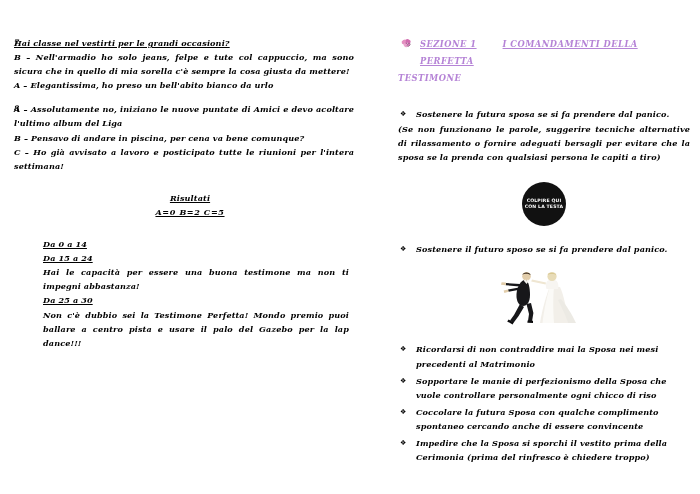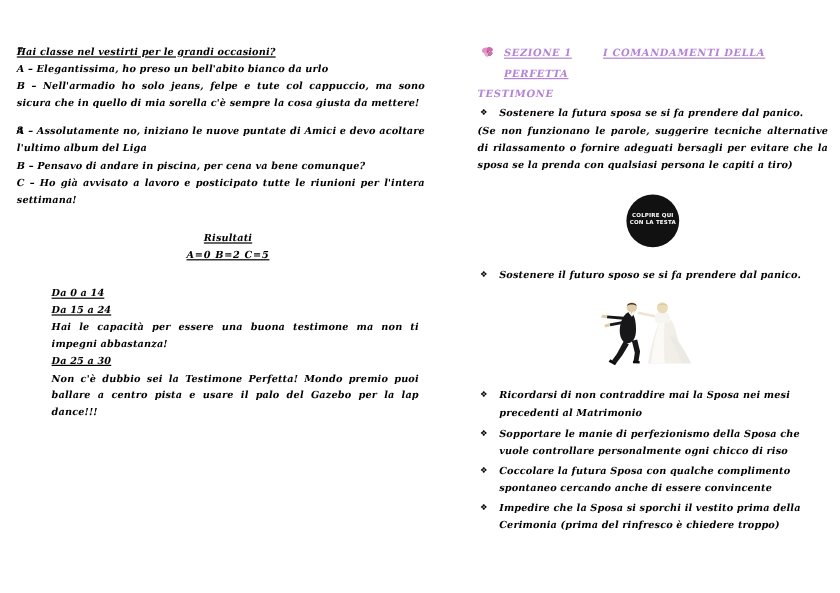--- a/index.html
+++ b/index.html
@@ -110,20 +110,21 @@
     text-align: justify;
     text-justify: inter-word;
   }
   .score-text.nojust { text-align: left; }
   .date-underline { text-decoration: underline; }
 
   
   .section-header {
     position: relative;
     padding-left: 22px;
+    margin-bottom: 20px;
   }
   .flower-icon {
     position: absolute;
     left: 2px;
     top: 1px;
     width: 13px;
     height: 13px;
   }
   .section-title {
     font-family: "DejaVu Serif", "Liberation Serif", serif;
@@ -221,22 +222,22 @@
 <body>
 
 <div class="page">
 
   <div class="col-left">
 
     <div class="question-block">
       <div class="q-num script">7</div>
       <div class="q-body">
         <span class="script q-title">Hai classe nel vestirti per le grandi occasioni?</span>
+        <span class="script q-answer">B – Nell'armadio ho solo jeans, felpe e tute col cappuccio, ma sono sicura che in quello di mia sorella c'è sempre la cosa giusta da mettere!</span>
         <span class="script q-answer">A – Elegantissima, ho preso un bell'abito bianco da urlo</span>
-        <span class="script q-answer">B – Nell'armadio ho solo jeans, felpe e tute col cappuccio, ma sono sicura che in quello di mia sorella c'è sempre la cosa giusta da mettere!</span>
       </div>
     </div>
 
     <div class="question-block">
       <div class="q-num script">8</div>
       <div class="q-body">
         <span class="script q-answer">A – Assolutamente no, iniziano le nuove puntate di Amici e devo acoltare l'ultimo album del Liga</span>
         <span class="script q-answer">B – Pensavo di andare in piscina, per cena va bene comunque?</span>
         <span class="script q-answer">C – Ho già avvisato a lavoro e posticipato tutte le riunioni per l'intera settimana!</span>
       </div>

